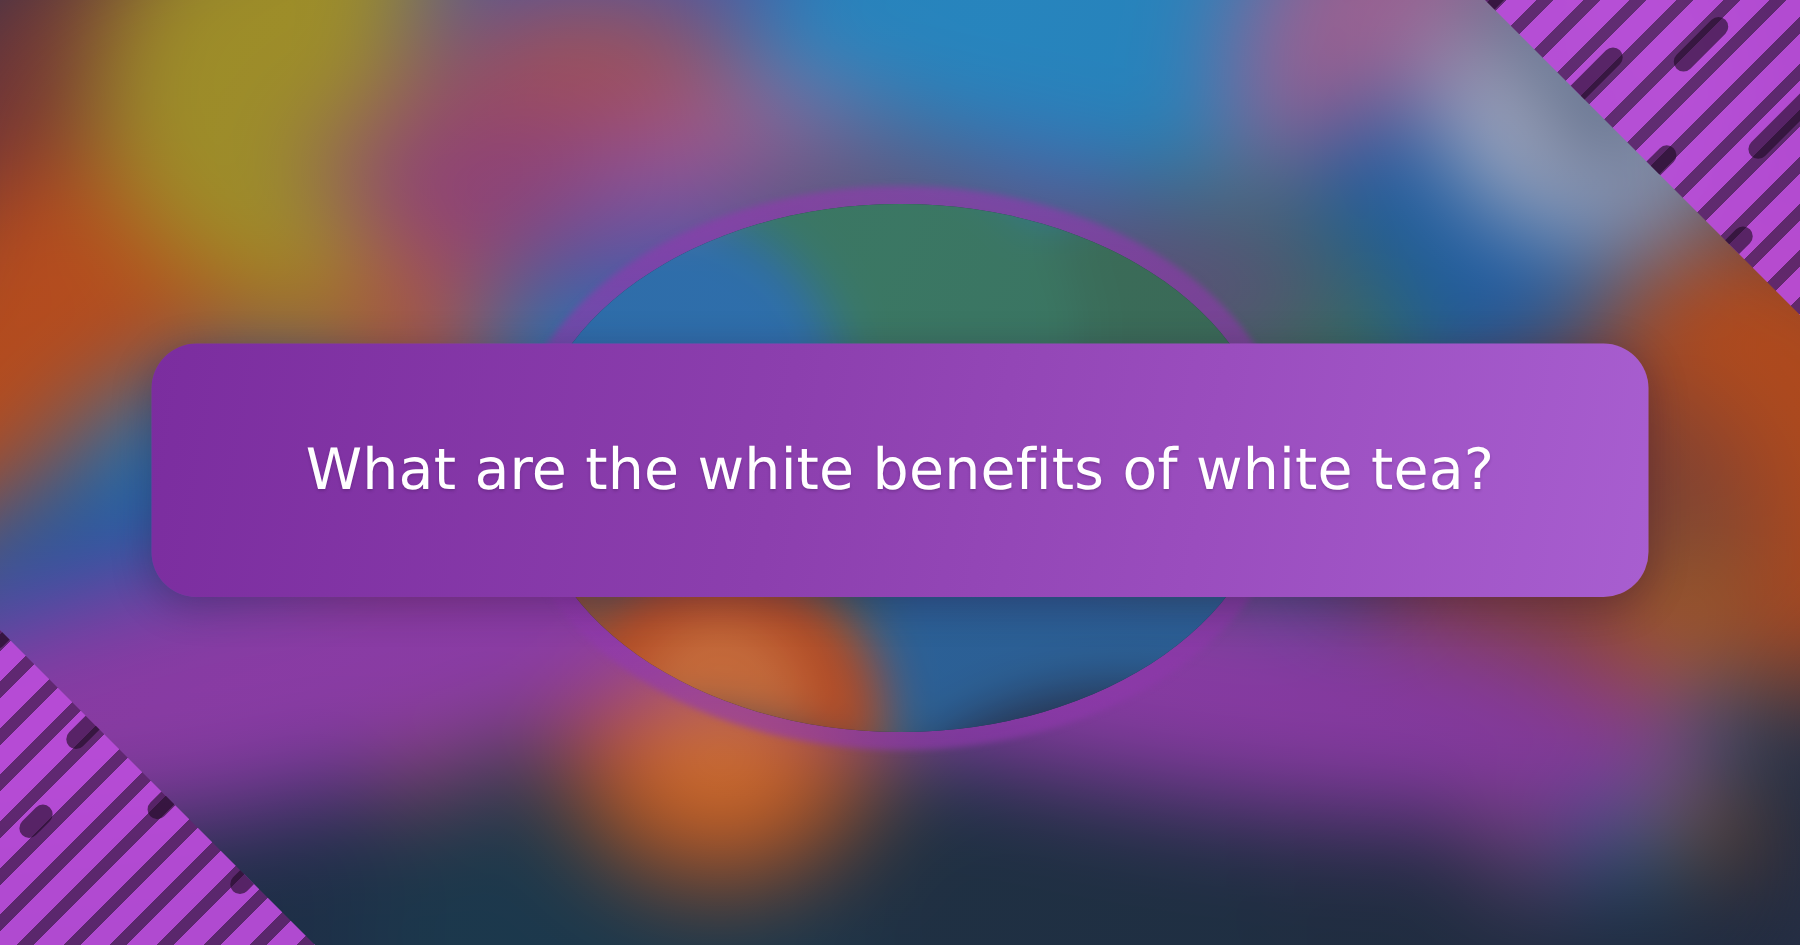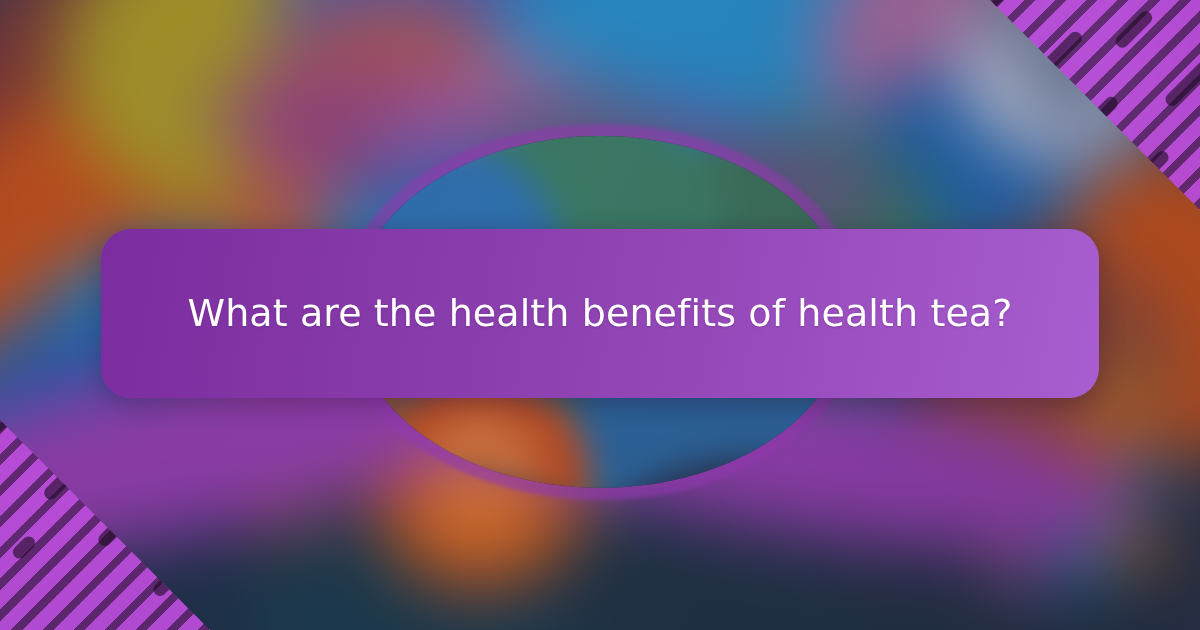--- a/index.html
+++ b/index.html
@@ -301,16 +301,16 @@
       <div class="dash" style="left:224px; top:132px; width:58px;"></div>
       <div class="dash" style="left:206px; top:212px; width:30px;"></div>
       <div class="dash" style="left:66px;  top:176px; width:26px;"></div>
       <div class="dash" style="left:264px; top:62px;  width:34px;"></div>
 
     </div>
     <div class="corner-fade"></div>
   </div>
 
   <div class="card">
-    <div class="card-title">What are the health benefits of health tea?</div>
+    <div class="card-title">What are the white benefits of white tea?</div>
   </div>
 
 </div>
 
 </body></html>

